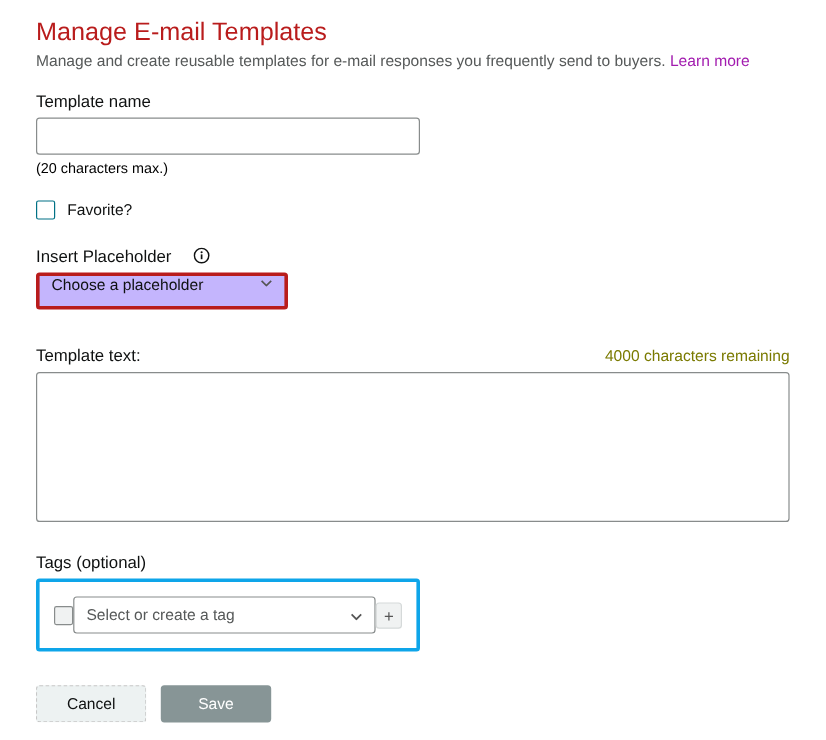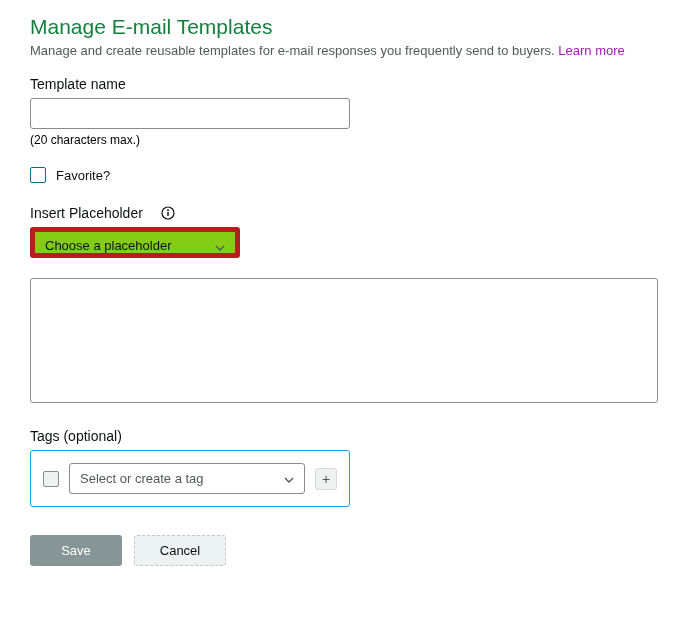--- a/index.html
+++ b/index.html
@@ -10,21 +10,21 @@
     body {
       font-family: "Amazon Ember", Arial, sans-serif;
       font-size: 13px;
       color: #0F1111;
       background: #fff;
       padding: 15px 30px;
     }
     h1 {
       font-size: 21px;
       font-weight: 400;
-      color: #15803d;
+      color: #b91c1c;
       margin-bottom: 4px;
     }
     .subtitle {
       font-size: 13px;
       color: #565959;
       margin-bottom: 18px;
     }
     .subtitle a {
       color: #a21caf;
       text-decoration: none;
@@ -48,21 +48,20 @@
     .helper-text {
       font-size: 12px;
       color: #000000;
       margin-top: 4px;
     }
     .section {
       margin-bottom: 20px;
     }
     .checkbox-row {
       display: flex;
-      align-items: center;
       gap: 10px;
       margin-top: 16px;
       margin-bottom: 22px;
     }
     .checkbox {
       width: 16px;
       height: 16px;
       border: 1.5px solid #007185;
       border-radius: 2px;
       background: #fff;
@@ -82,25 +81,25 @@
     .info-icon {
       width: 14px;
       height: 14px;
       display: inline-flex;
       align-items: center;
       justify-content: center;
     }
     .dropdown {
       width: 210px;
       height: 31px;
-      border: 5px solid #b91c1c;
-      border-radius: 3px;
-      background: #84cc16;
-      display: flex;
-      align-items: flex-end;
+      border: 3px solid #b91c1c;
+      border-radius: 3px;
+      background: #c4b5fd;
+      display: flex;
+      align-items: flex-start;
       justify-content: space-between;
       padding: 0 10px;
       cursor: pointer;
     }
     .dropdown-text {
       font-size: 13px;
       color: #0F1111;
     }
     .chevron {
       font-size: 11px;
@@ -124,26 +123,25 @@
       border: 1px solid #888C8C;
       border-radius: 3px;
       padding: 6px 8px;
       font-size: 13px;
       font-family: inherit;
       resize: none;
       background: #fff;
     }
     .tags-box {
       width: 320px;
-      border: 1px solid #0ea5e9;
+      border: 3px solid #0ea5e9;
       border-radius: 3px;
       padding: 12px;
       display: flex;
       align-items: center;
-      gap: 10px;
     }
     .tags-checkbox {
       width: 16px;
       height: 16px;
       border: 1px solid #888C8C;
       border-radius: 2px;
       background: #F0F2F2;
       flex-shrink: 0;
     }
     .tag-dropdown {
@@ -240,35 +238,39 @@
     <div class="dropdown">
       <span class="dropdown-text">Choose a placeholder</span>
       <span class="chevron">
         <svg width="10" height="6" viewBox="0 0 10 6">
             <path d="M1 1 L5 5 L9 1" fill="none" stroke="#555" stroke-width="1.4"></path>
           </svg>
       </span>
     </div>
   </div>
 
+  <div class="template-text-header" style="max-width:640px">
+    <span class="field-label" style="margin-bottom:0">Template text:</span>
+    <span class="char-remaining">4000 characters remaining</span>
+  </div>
   <textarea class="textarea" style=""></textarea>
 
   <div style="margin-top:22px">
     <label class="field-label">Tags (optional)</label>
     <div class="tags-box">
       <div class="tags-checkbox"></div>
       <div class="tag-dropdown">
         <span class="tag-dropdown-text">Select or create a tag</span>
         <span>
           <svg width="10" height="6" viewBox="0 0 10 6">
               <path d="M1 1 L5 5 L9 1" fill="none" stroke="#555" stroke-width="1.4"></path>
             </svg>
         </span>
       </div>
       <div class="add-btn">+</div>
     </div>
   </div>
 
   <div class="button-row">
+    <button class="btn btn-cancel">Cancel</button>
     <button class="btn btn-save">Save</button>
-    <button class="btn btn-cancel">Cancel</button>
   </div>
 </div>
 
 </body></html>

